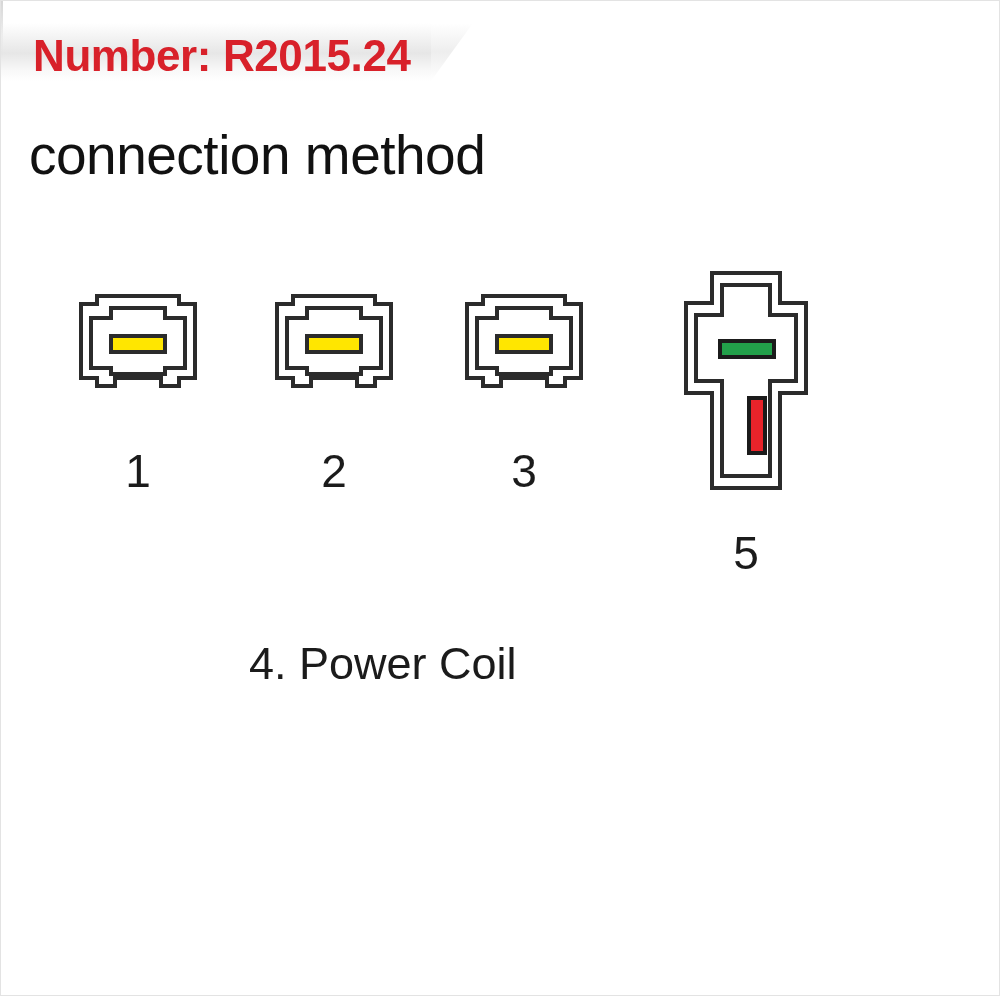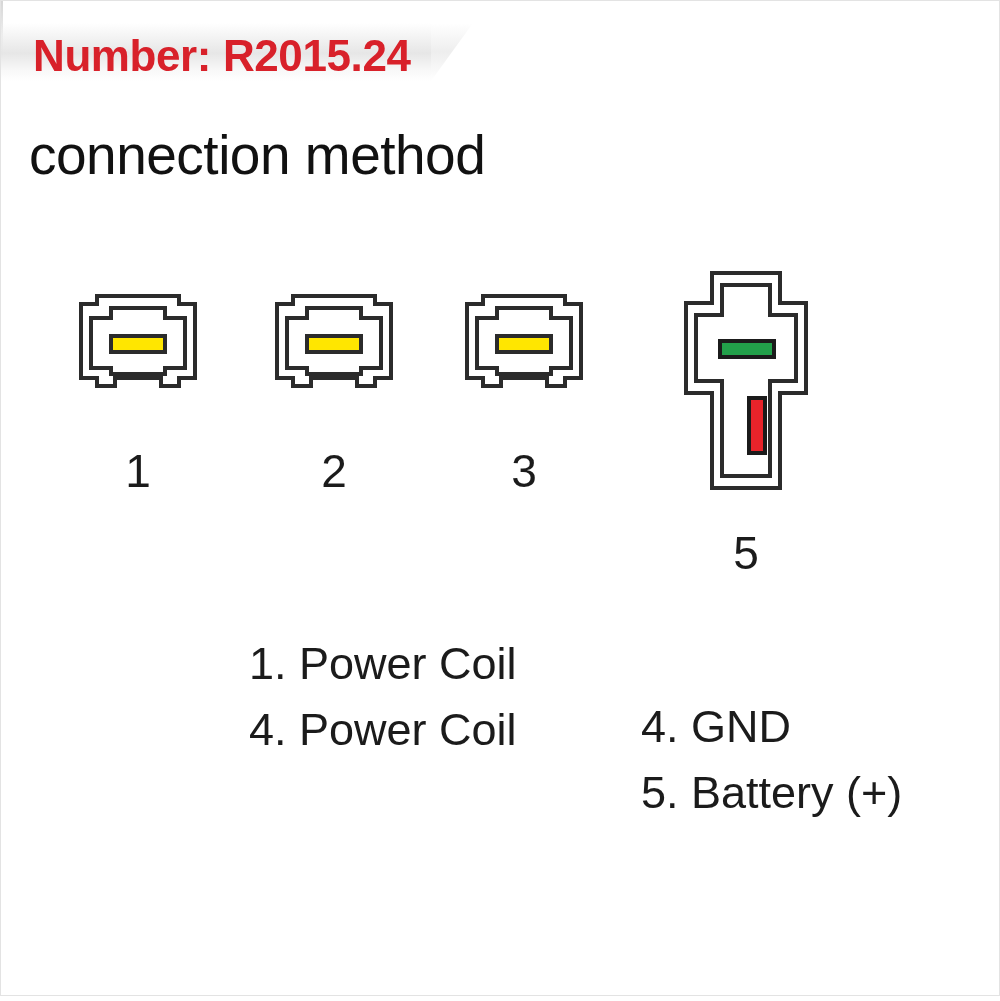--- a/index.html
+++ b/index.html
@@ -158,22 +158,17 @@
 
   <svg class="connector conn-large" style="left:675px; top:262px;" viewBox="0 0 140 235">
     <path d="M36,10 L104,10 L104,40 L130,40 L130,130 L104,130 L104,225 L36,225 L36,130 L10,130 L10,40 L36,40 Z" fill="#ffffff" stroke="#2b2b2b" stroke-width="4" stroke-linejoin="miter"></path>
     <path d="M46,22 L94,22 L94,52 L120,52 L120,118 L94,118 L94,213 L46,213 L46,118 L20,118 L20,52 L46,52 Z" fill="#ffffff" stroke="#2b2b2b" stroke-width="4" stroke-linejoin="miter"></path>
     <rect x="44" y="78" width="54" height="16" fill="#22a04a" stroke="#1b1b1b" stroke-width="4"></rect>
     <rect x="73" y="135" width="16" height="55" fill="#e8232a" stroke="#1b1b1b" stroke-width="4"></rect>
   </svg>
   <div class="pin-label-large" style="left:675px; top:525px;">5</div>
 
   <div id="legend-left" class="legend-col">
-    <div class="legend-line">1. Power Coil</div>
     <div class="legend-line">4. Power Coil</div>
   </div>
 
-  <div id="legend-right" class="legend-col">
-    <div class="legend-line">4. GND</div>
-    <div class="legend-line">5. Battery (+)</div>
-  </div>
 
 </div>
 
 </body></html>

